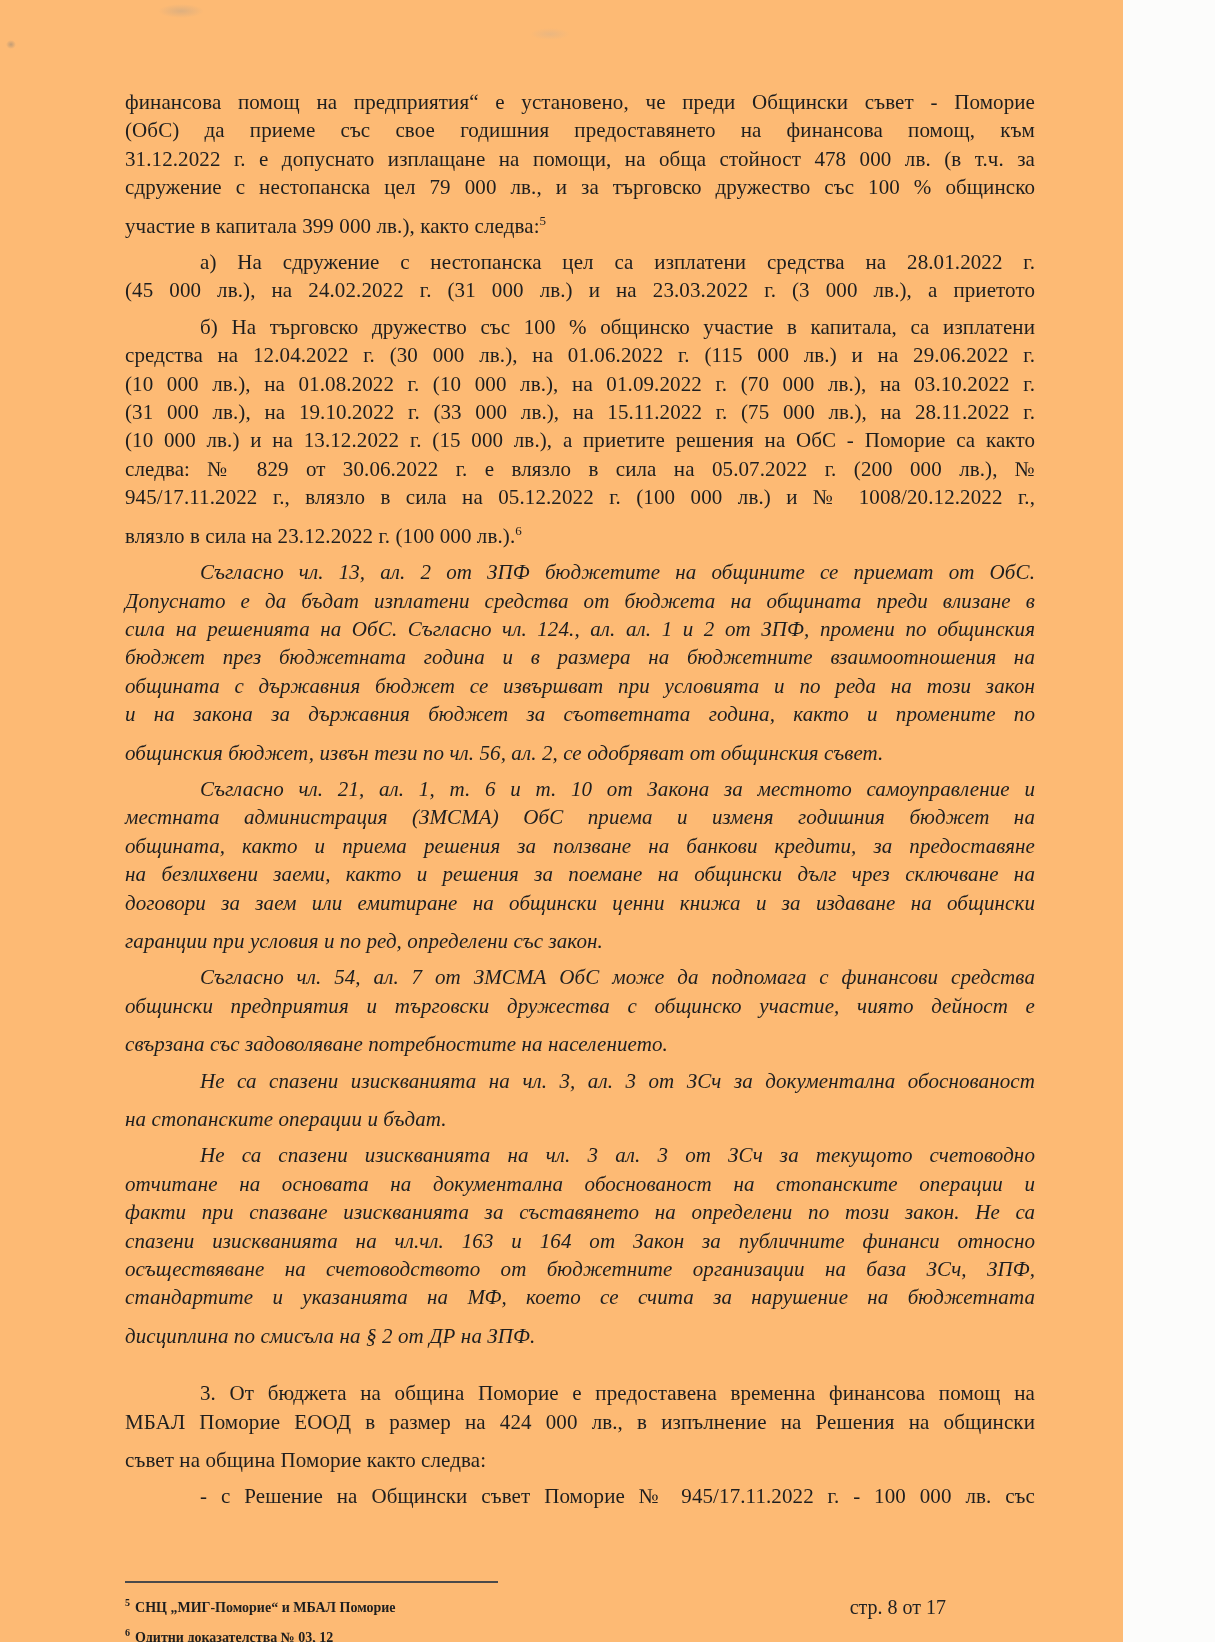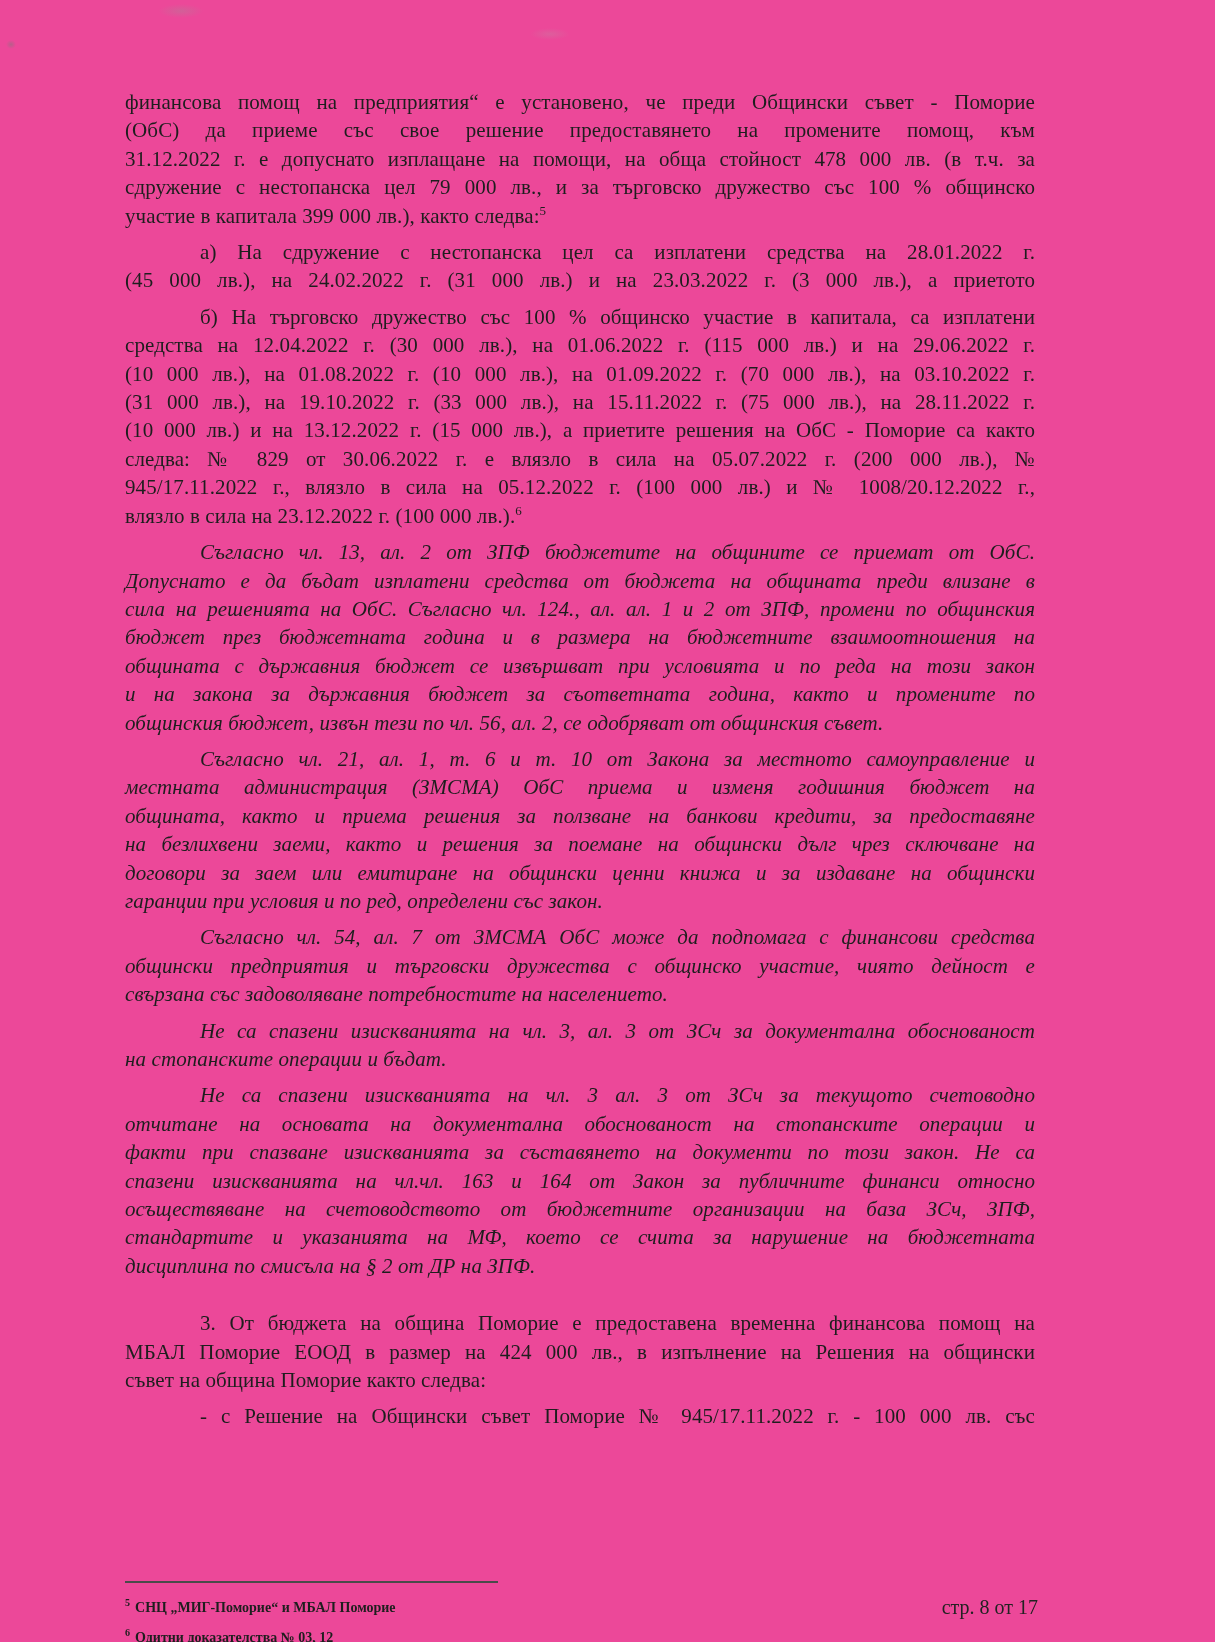--- a/index.html
+++ b/index.html
@@ -2,23 +2,23 @@
 <html lang="bg"><head>
 <meta charset="utf-8">
 <style>
   html, body {
     margin: 0;
     padding: 0;
     background: #fcfcfb;
   }
   .page {
     position: relative;
-    width: 1215px;
+    width: 1123px;
     height: 1642px;
-    background: #ec4899;
+    background: #fdba74;
     overflow: hidden;
     font-family: "Liberation Serif", "DejaVu Serif", serif;
     color: #1e1e1e;
   }
   
   .speck-a {
     position: absolute; left: 6px; top: 40px; width: 10px; height: 9px;
     background: radial-gradient(ellipse at center, rgba(120,120,120,.45), rgba(120,120,120,0) 70%);
   }
   .speck-b {
@@ -37,21 +37,21 @@
     font-size: 21px;
     line-height: 28.4px;
     letter-spacing: 0.1px;
   }
   .para { margin: 0; padding: 0; }
   .para .line {
     text-align: justify;
     text-align-last: justify;
     white-space: normal;
   }
-  .para .line.last { text-align-last: left; }
+  .para .line.last { text-align-last: left; margin-top: 10px; }
   .para.indent .line:first-child { text-indent: 75px; margin-top: 8px; }
   .para.italic { font-style: italic; }
   .para.gap-before { margin-top: 29px; }
   sup {
     font-size: 0.62em;
     line-height: 0;
     vertical-align: super;
   }
   .footnotes {
     position: absolute;
@@ -83,21 +83,21 @@
 
 <div class="page">
 
   <div class="speck-a"></div>
   <div class="speck-b"></div>
   <div class="speck-c"></div>
 
   <div class="content">
     <div class="para">
         <div class="line">финансова помощ на предприятия“ е установено, че преди Общински съвет - Поморие</div>
-        <div class="line">(ОбС) да приеме със свое решение предоставянето на промените помощ, към</div>
+        <div class="line">(ОбС) да приеме със свое годишния предоставянето на финансова помощ, към</div>
         <div class="line">31.12.2022 г. е допуснато изплащане на помощи, на обща стойност 478 000 лв. (в т.ч. за</div>
         <div class="line">сдружение с нестопанска цел 79 000 лв., и за търговско дружество със 100 % общинско</div>
         <div class="line last">участие в капитала 399 000 лв.), както следва:<sup>5</sup></div>
       </div>
     <div class="para indent">
         <div class="line">а) На сдружение с нестопанска цел са изплатени средства на 28.01.2022 г.</div>
         <div class="line">(45 000 лв.), на 24.02.2022 г. (31 000 лв.) и на 23.03.2022 г. (3 000 лв.), а приетото</div>
       </div>
     <div class="para indent">
         <div class="line">б) На търговско дружество със 100 % общинско участие в капитала, са изплатени</div>
@@ -131,21 +131,21 @@
         <div class="line">общински предприятия и търговски дружества с общинско участие, чиято дейност е</div>
         <div class="line last">свързана със задоволяване потребностите на населението.</div>
       </div>
     <div class="para indent italic">
         <div class="line">Не са спазени изискванията на чл. 3, ал. 3 от ЗСч за документална обоснованост</div>
         <div class="line last">на стопанските операции и бъдат.</div>
       </div>
     <div class="para indent italic">
         <div class="line">Не са спазени изискванията на чл. 3 ал. 3 от ЗСч за текущото счетоводно</div>
         <div class="line">отчитане на основата на документална обоснованост на стопанските операции и</div>
-        <div class="line">факти при спазване изискванията за съставянето на документи по този закон. Не са</div>
+        <div class="line">факти при спазване изискванията за съставянето на определени по този закон. Не са</div>
         <div class="line">спазени изискванията на чл.чл. 163 и 164 от Закон за публичните финанси относно</div>
         <div class="line">осъществяване на счетоводството от бюджетните организации на база ЗСч, ЗПФ,</div>
         <div class="line">стандартите и указанията на МФ, което се счита за нарушение на бюджетната</div>
         <div class="line last">дисциплина по смисъла на § 2 от ДР на ЗПФ.</div>
       </div>
     <div class="para indent gap-before">
         <div class="line">3. От бюджета на община Поморие е предоставена временна финансова помощ на</div>
         <div class="line">МБАЛ Поморие ЕООД в размер на 424 000 лв., в изпълнение на Решения на общински</div>
         <div class="line last">съвет на община Поморие както следва:</div>
       </div>

